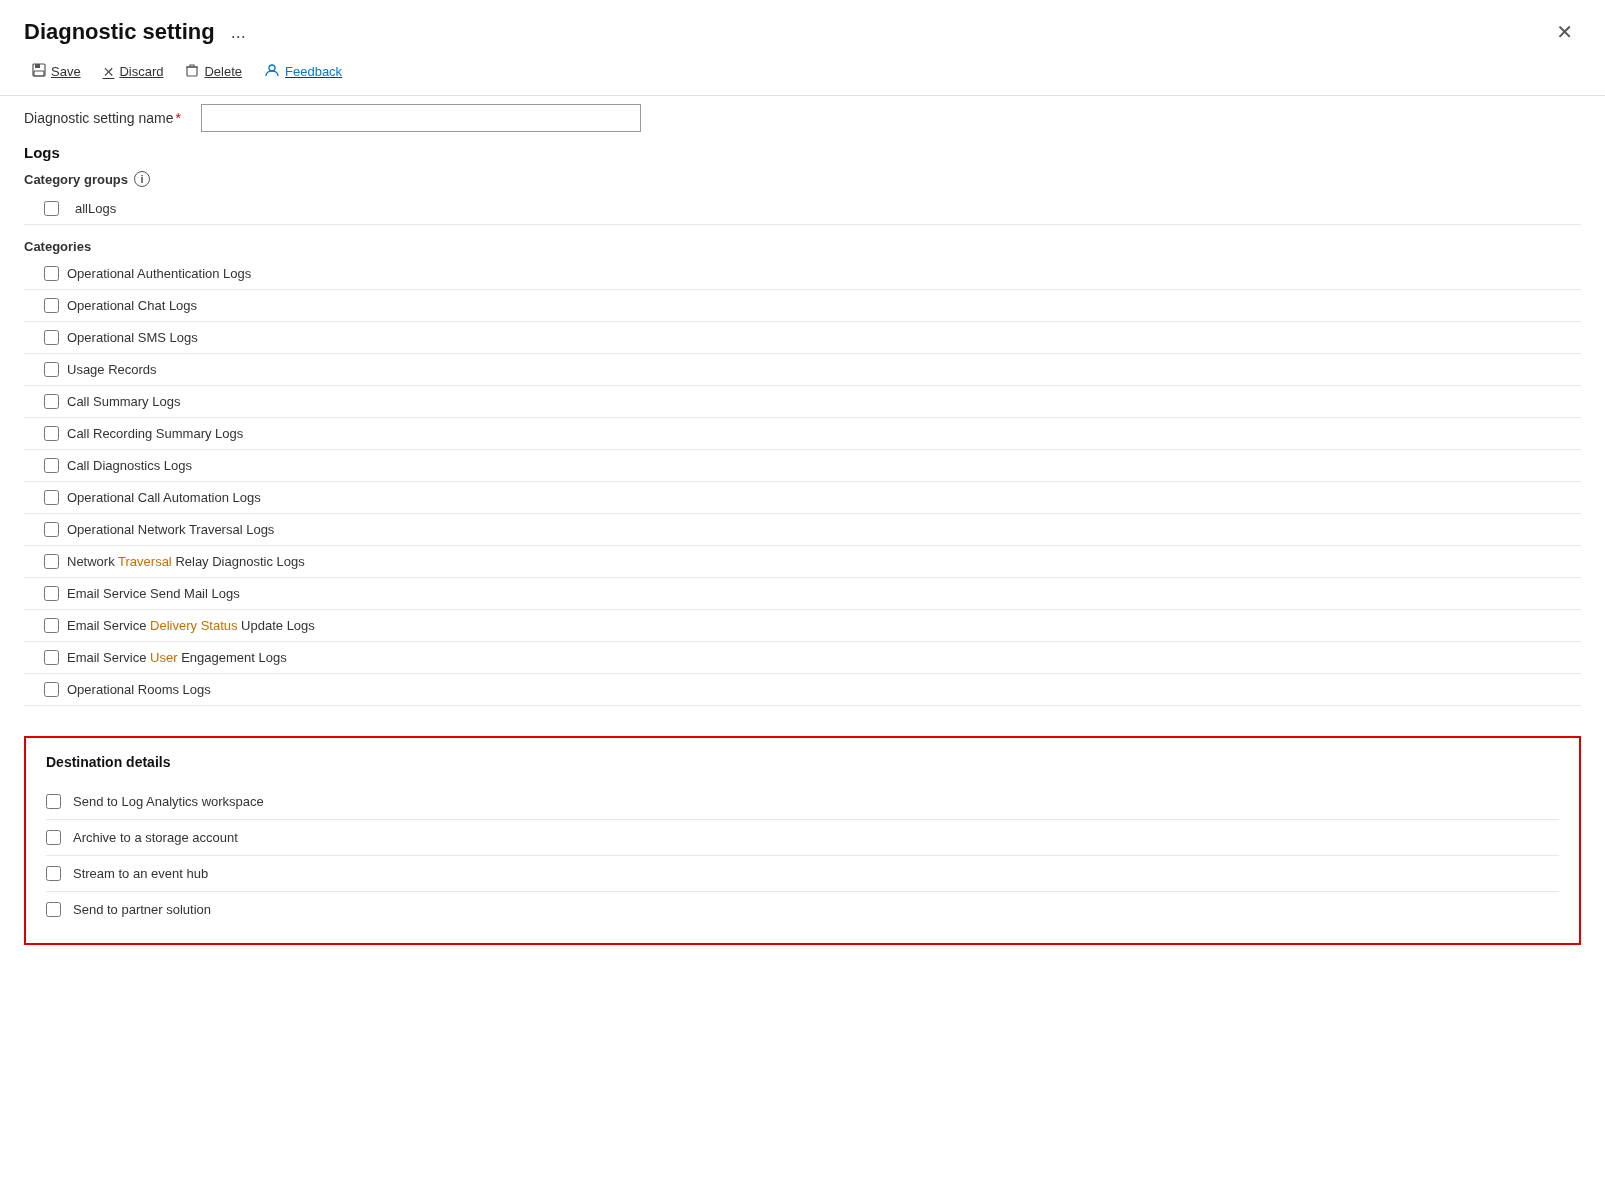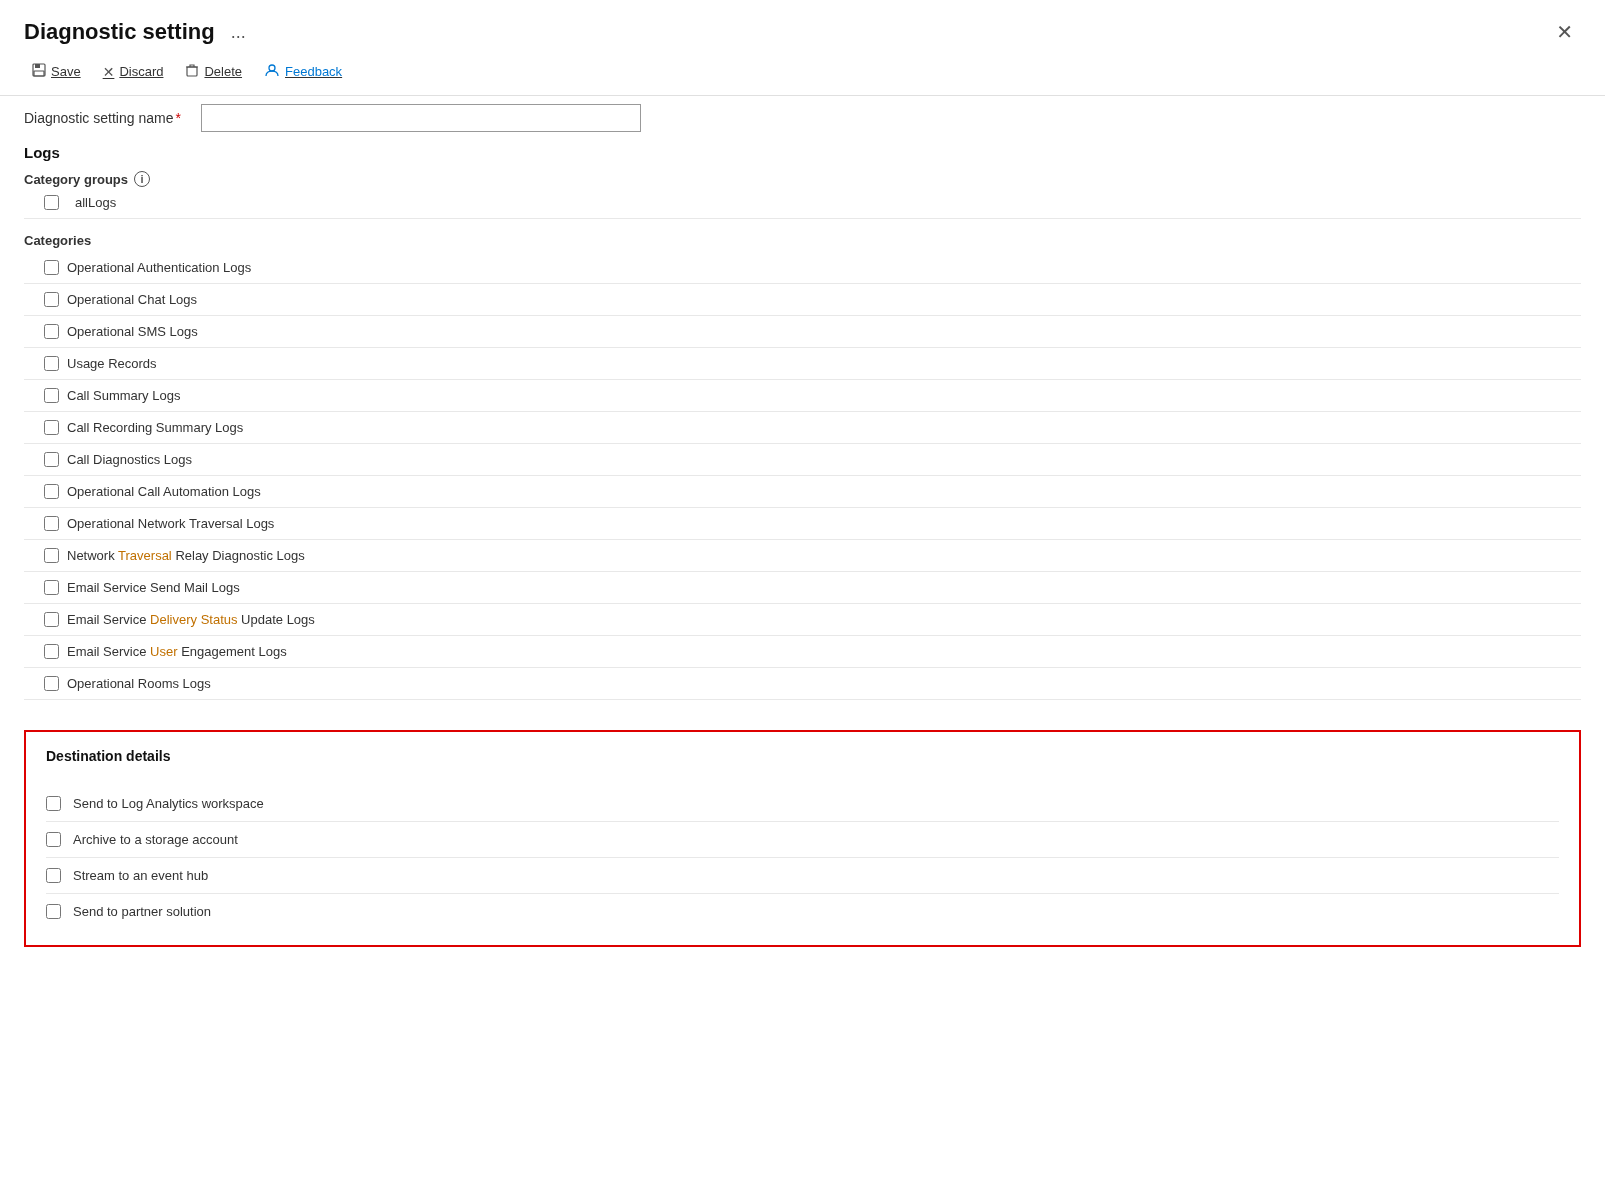--- a/index.html
+++ b/index.html
@@ -106,21 +106,21 @@
       margin-bottom: 10px;
       color: #111;
     }
     .category-groups-header {
       display: flex;
       align-items: center;
       gap: 6px;
       font-size: 13px;
       font-weight: 600;
       color: #333;
-      margin-bottom: 0;
+      margin-bottom: 6px;
     }
     .info-icon {
       display: inline-flex;
       align-items: center;
       justify-content: center;
       width: 16px;
       height: 16px;
       border: 1px solid #555;
       border-radius: 50%;
       font-size: 11px;
@@ -166,21 +166,21 @@
     .destination-box {
       border: 2px solid #d00;
       padding: 16px 20px;
       background: #fff;
       min-width: 480px;
     }
     .destination-title {
       font-size: 14px;
       font-weight: 700;
       color: #111;
-      margin-bottom: 22px;
+      margin-bottom: 14px;
     }
     .dest-option {
       display: flex;
       align-items: center;
       gap: 12px;
       padding: 10px 0;
       border-bottom: 1px solid #e8e8e8;
       font-size: 13px;
       color: #333;
     }

